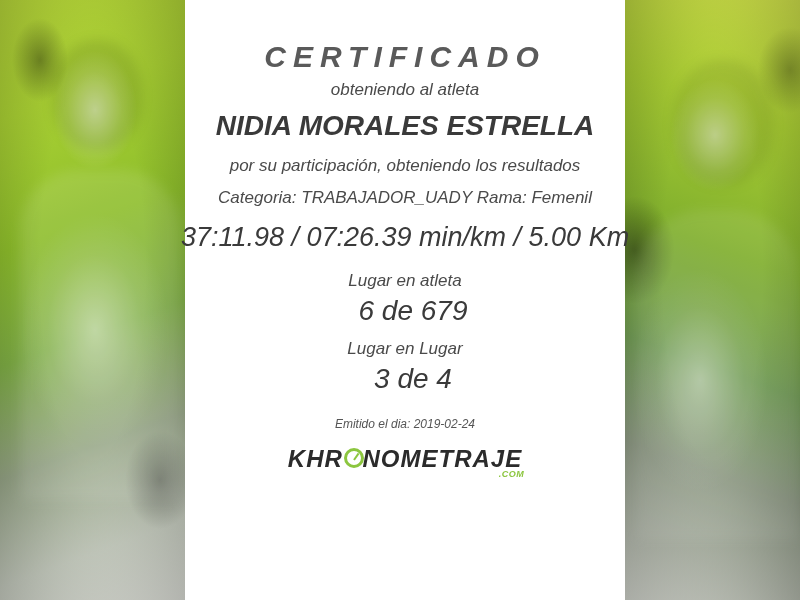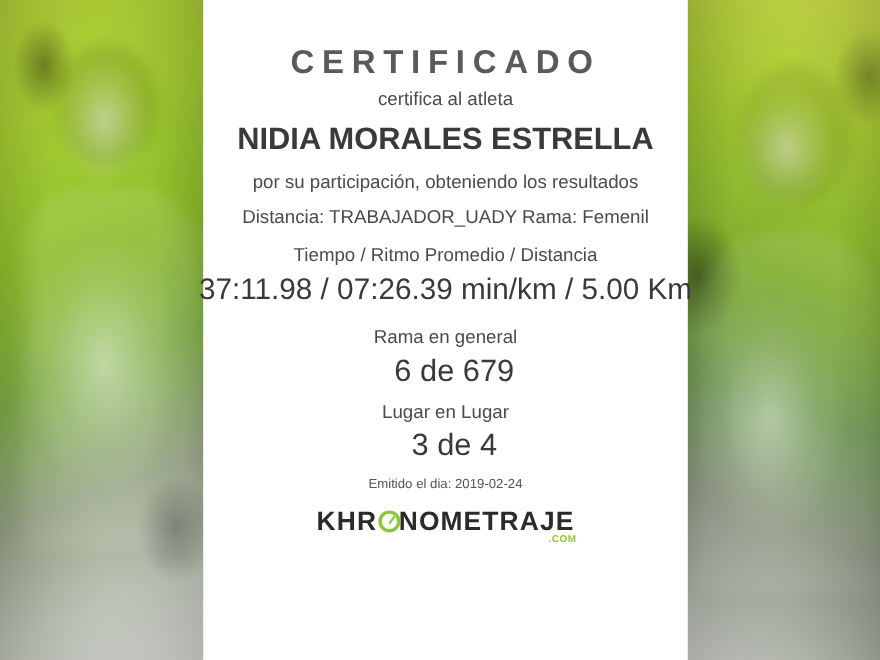--- a/index.html
+++ b/index.html
@@ -7,20 +7,21 @@
     width: 800px; height: 600px;
     font-family: "Liberation Sans", sans-serif;
     background: #ffffff;
     overflow: hidden;
   }
   #certificate {
     position: relative;
     width: 800px; height: 600px;
     background: #f2f2f0;
     overflow: hidden;
+    font-style: italic;
   }
 
   
   .photo {
     position: absolute;
     top: 0; bottom: 0;
     overflow: hidden;
   }
   .photo-left { left: 0; width: 185px; }
   .photo-right { right: 0; width: 175px; }
@@ -145,20 +146,21 @@
   }
   .place-value {
     font-size: 28px;
     color: #3a3a3a;
     margin-bottom: 12px;
     margin-left: 16px;
   }
   .emitido {
     font-size: 12px;
     color: #555;
+    margin-top: 10px;
     margin-bottom: 14px;
   }
 
   
   .logo {
     display: flex;
     align-items: center;
     justify-content: center;
     position: relative;
   }
@@ -218,30 +220,29 @@
     <div class="photo-base"></div>
     <div class="figure fig-head-r"></div>
     <div class="figure fig-body-r"></div>
     <div class="vignette"></div>
   </div>
 
   <div id="content">
 
     <div class="title">CERTIFICADO</div>
 
-    <div class="certifica">certifica al atleta</div>
+    <div class="certifica">obteniendo al atleta</div>
     <div class="athlete">NIDIA MORALES  ESTRELLA</div>
 
     <div class="participacion">por su participación, obteniendo los resultados</div>
-    <div class="categoria">Distancia: TRABAJADOR_UADY Rama: Femenil</div>
-
-    <div class="tiempo-label">Tiempo / Ritmo Promedio / Distancia</div>
+    <div class="categoria">Categoria: TRABAJADOR_UADY Rama: Femenil</div>
+
     <div class="tiempo-value">37:11.98 / 07:26.39 min/km / 5.00 Km</div>
 
-    <div class="place-label">Rama en general</div>
+    <div class="place-label">Lugar en atleta</div>
     <div class="place-value">6 de 679</div>
 
     <div class="place-label">Lugar en Lugar</div>
 
     <div class="place-value">3 de 4</div>
 
     <div class="emitido">Emitido el dia: 2019-02-24</div>
 
     <div class="logo">
       <div class="logo-text">

